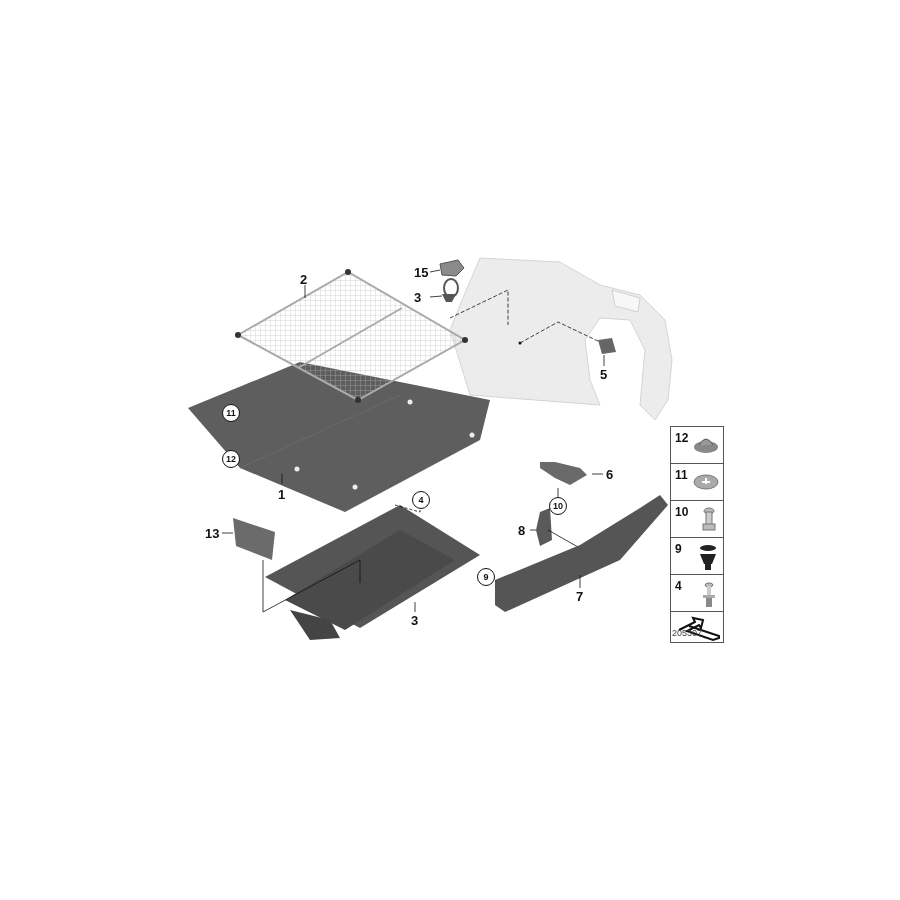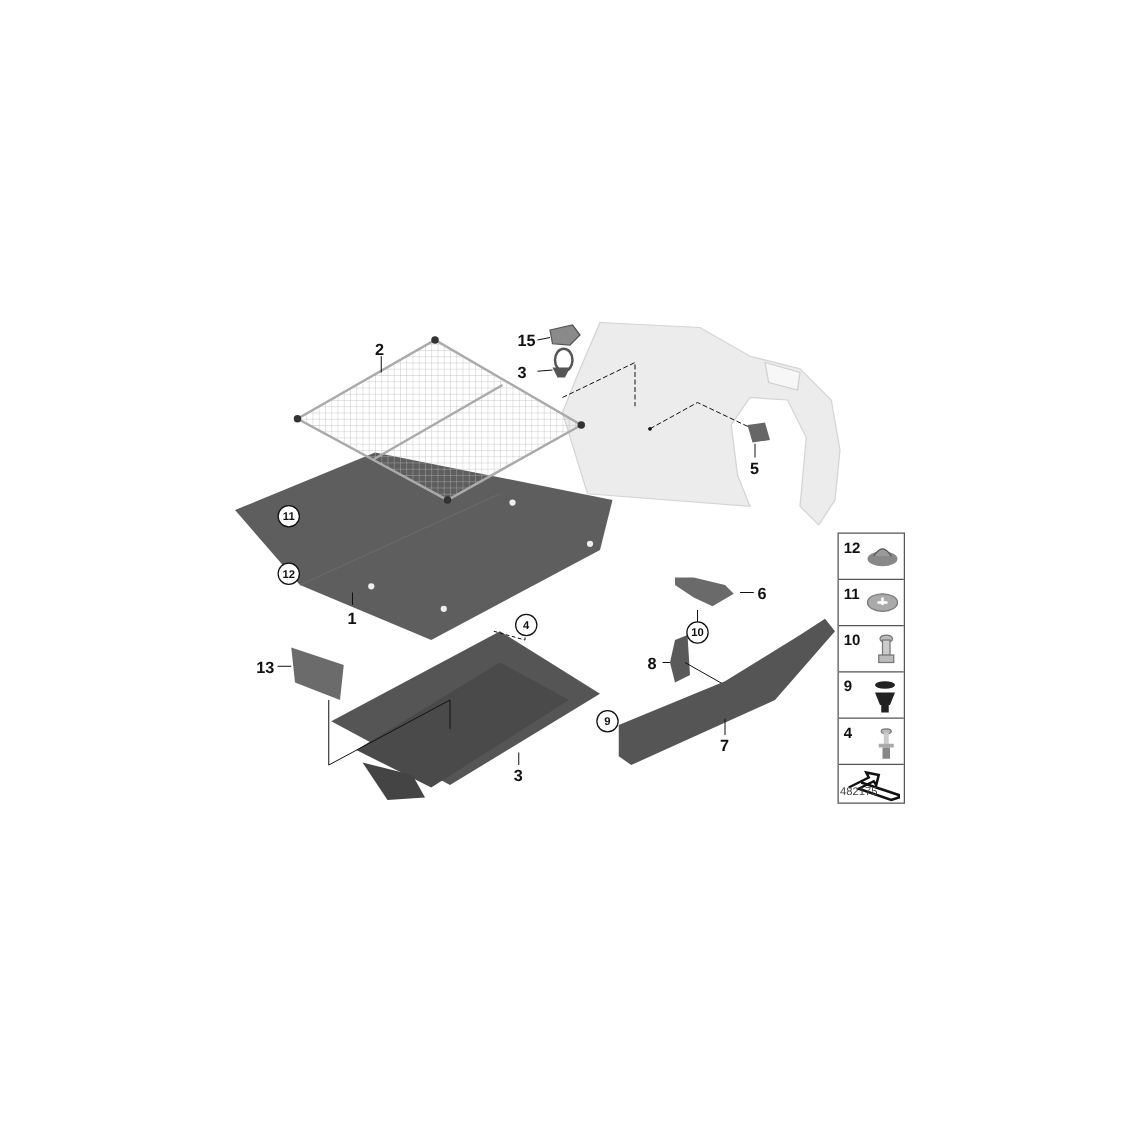--- a/index.html
+++ b/index.html
@@ -152,13 +152,13 @@
         <rect x="4" y="14" width="12" height="3" fill="#aaa"></rect>
         <rect x="7" y="17" width="6" height="9" fill="#888"></rect>
       </svg>
   </div>
   <div class="cell">
     <svg width="50" height="28" style="position:absolute;left:4px;top:2px;">
         <path d="M4 16 L20 8 L18 4 L28 6 L26 14 L24 11 L12 17 L38 26 L44 24 L44 22 L14 12" fill="none" stroke="#111" stroke-width="2"></path>
       </svg>
   </div>
 </div>
-<span class="diag-id">482175</span>
+<span class="diag-id">205307</span>
 
 </body></html>

